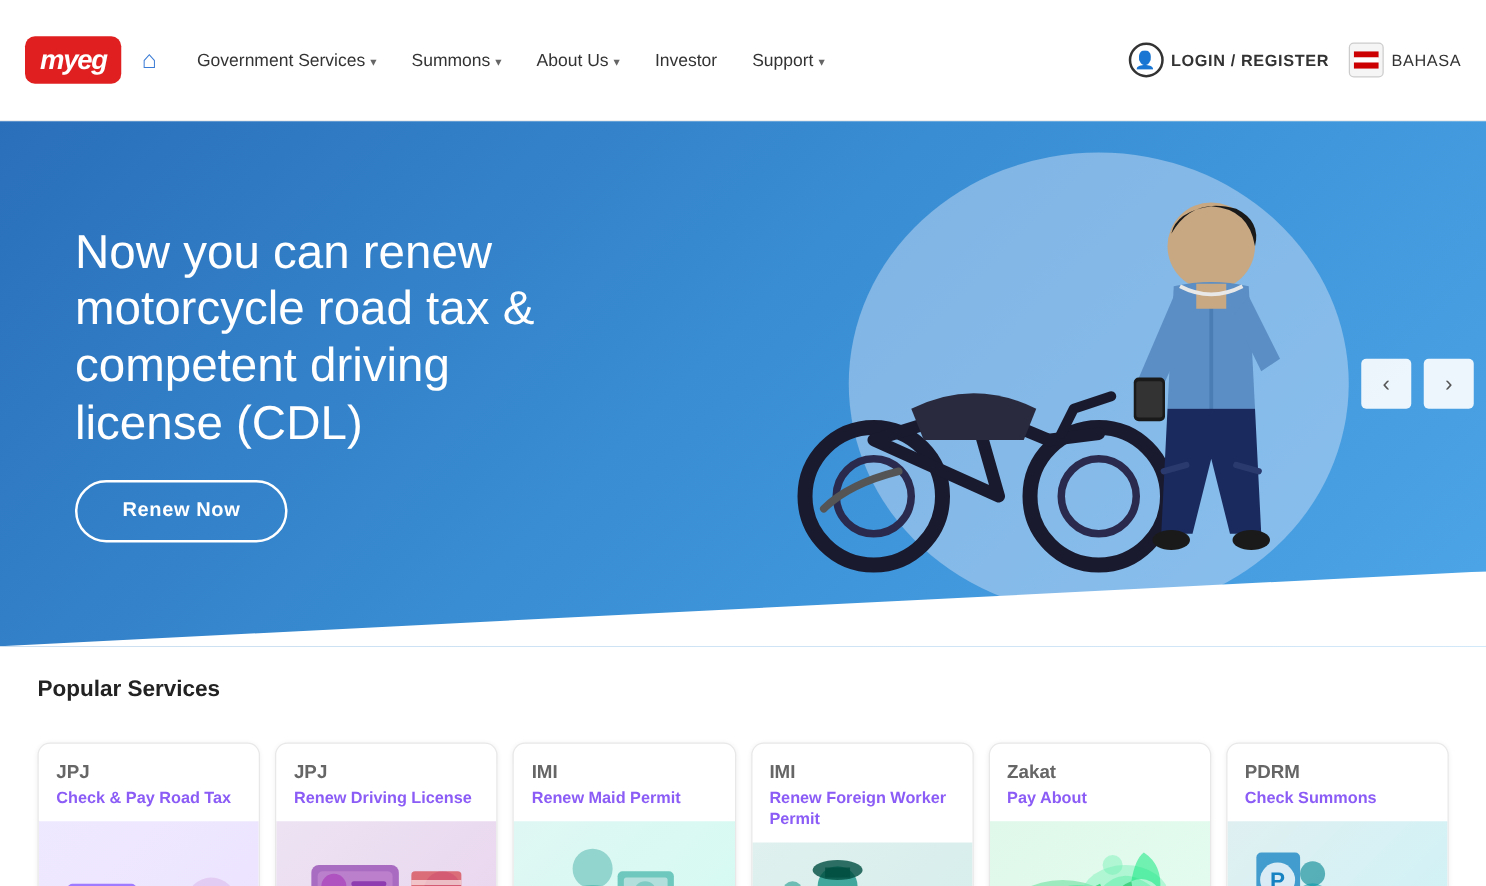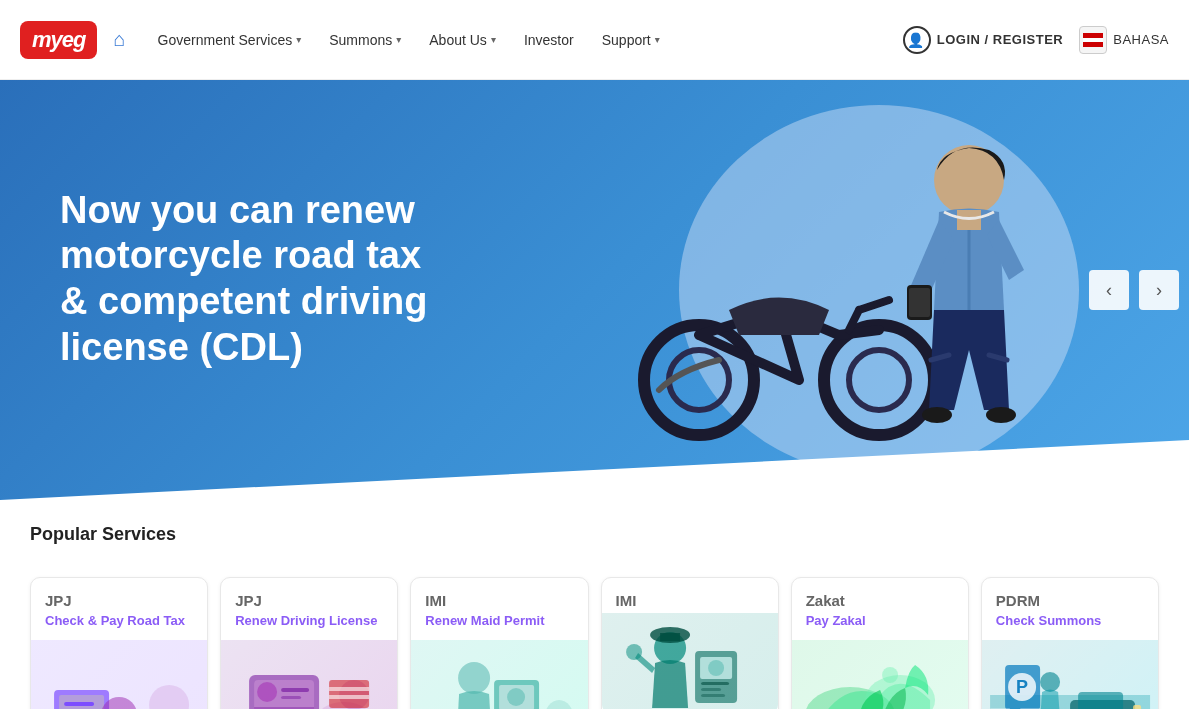--- a/index.html
+++ b/index.html
@@ -3,21 +3,21 @@
   <meta charset="utf-8">
   <style>
     * { margin: 0; padding: 0; box-sizing: border-box; }
     body { font-family: Arial, sans-serif; width: 1189px; overflow-x: hidden; background: #fff; }
 
     
     .navbar {
       display: flex;
       align-items: center;
       padding: 0 20px;
-      height: 80px;
+      height: 97px;
       background: #fff;
       border-bottom: 1px solid #eee;
       gap: 8px;
     }
     .logo {
       background: #e02020;
       color: #fff;
       font-weight: 900;
       font-size: 22px;
       padding: 6px 12px;
@@ -33,21 +33,21 @@
       cursor: pointer;
     }
     .nav-items {
       display: flex;
       align-items: center;
       gap: 4px;
       flex: 1;
     }
     .nav-item {
       display: flex;
-      align-items: center;
+      align-items: flex-end;
       gap: 4px;
       padding: 8px 12px;
       font-size: 14px;
       color: #333;
       cursor: pointer;
       font-weight: 500;
       white-space: nowrap;
     }
     .nav-item .chevron {
       font-size: 10px;
@@ -111,21 +111,21 @@
       display: flex;
       align-items: center;
     }
     .hero-content {
       padding: 40px 60px;
       z-index: 2;
       max-width: 500px;
     }
     .hero-title {
       font-size: 38px;
-      font-weight: 700;
+      font-weight: 400;
       color: #fff;
       line-height: 1.2;
       margin-bottom: 22px;
     }
     .renew-btn {
       background: transparent;
       border: 2px solid #fff;
       color: #fff;
       padding: 14px 36px;
       border-radius: 30px;
@@ -282,20 +282,21 @@
         </svg>
       </div>
       <span>BAHASA</span>
     </div>
   </div>
 </nav>
 
 <section class="hero">
   <div class="hero-content">
     <h1 class="hero-title">Now you can renew motorcycle road tax &amp; competent driving license (CDL)</h1>
+    <button class="renew-btn">Renew Now</button>
   </div>
 
   <div class="hero-image-area">
 
     <svg width="520" height="400" viewBox="0 0 520 400" style="position:absolute;top:0;left:-60px;">
 
       <ellipse cx="290" cy="190" rx="200" ry="185" fill="rgba(200,220,245,0.5)"></ellipse>
 
       <g transform="translate(50,180)">
 
@@ -416,20 +417,21 @@
 
           <ellipse cx="20" cy="85" rx="18" ry="12" fill="#80cbc4" opacity="0.3"></ellipse>
           <ellipse cx="140" cy="80" rx="15" ry="20" fill="#4db6ac" opacity="0.2"></ellipse>
         </svg>
       </div>
     </div>
 
     <div class="service-card">
       <div class="service-card-content">
         <div class="service-agency">IMI</div>
+        <div class="service-name">Renew Foreign Worker Permit</div>
       </div>
       <div class="service-illustration card-teal-dark">
         <svg class="illustration-svg" viewBox="0 0 160 100">
 
           <circle cx="60" cy="35" r="16" fill="#00897b" opacity="0.7"></circle>
 
           <ellipse cx="60" cy="22" rx="20" ry="8" fill="#004d40" opacity="0.8"></ellipse>
           <rect x="50" y="20" width="20" height="8" rx="0" fill="#004d40" opacity="0.8"></rect>
 
           <path d="M45,50 Q60,44 75,50 L78,95 L42,95 Z" fill="#00796b" opacity="0.7"></path>
@@ -443,21 +445,21 @@
           <rect x="91" y="69" width="28" height="3" rx="2" fill="#004d40" opacity="0.6"></rect>
           <rect x="91" y="75" width="20" height="3" rx="2" fill="#004d40" opacity="0.4"></rect>
           <rect x="91" y="81" width="24" height="3" rx="2" fill="#004d40" opacity="0.4"></rect>
         </svg>
       </div>
     </div>
 
     <div class="service-card">
       <div class="service-card-content">
         <div class="service-agency">Zakat</div>
-        <div class="service-name">Pay Zakal</div>
+        <div class="service-name">Pay About</div>
       </div>
       <div class="service-illustration card-green">
         <svg class="illustration-svg" viewBox="0 0 160 100">
 
           <ellipse cx="50" cy="75" rx="45" ry="28" fill="#00c853" opacity="0.3"></ellipse>
           <path d="M20,80 Q45,40 80,55 Q100,30 130,60 L130,95 L20,95 Z" fill="#00e676" opacity="0.3"></path>
           <ellipse cx="100" cy="60" rx="35" ry="25" fill="#69f0ae" opacity="0.4"></ellipse>
 
           <path d="M60,90 Q55,60 80,50 Q90,70 70,90 Z" fill="#00c853" opacity="0.6"></path>
           <path d="M80,90 Q85,55 105,48 Q110,70 88,90 Z" fill="#00b248" opacity="0.5"></path>

